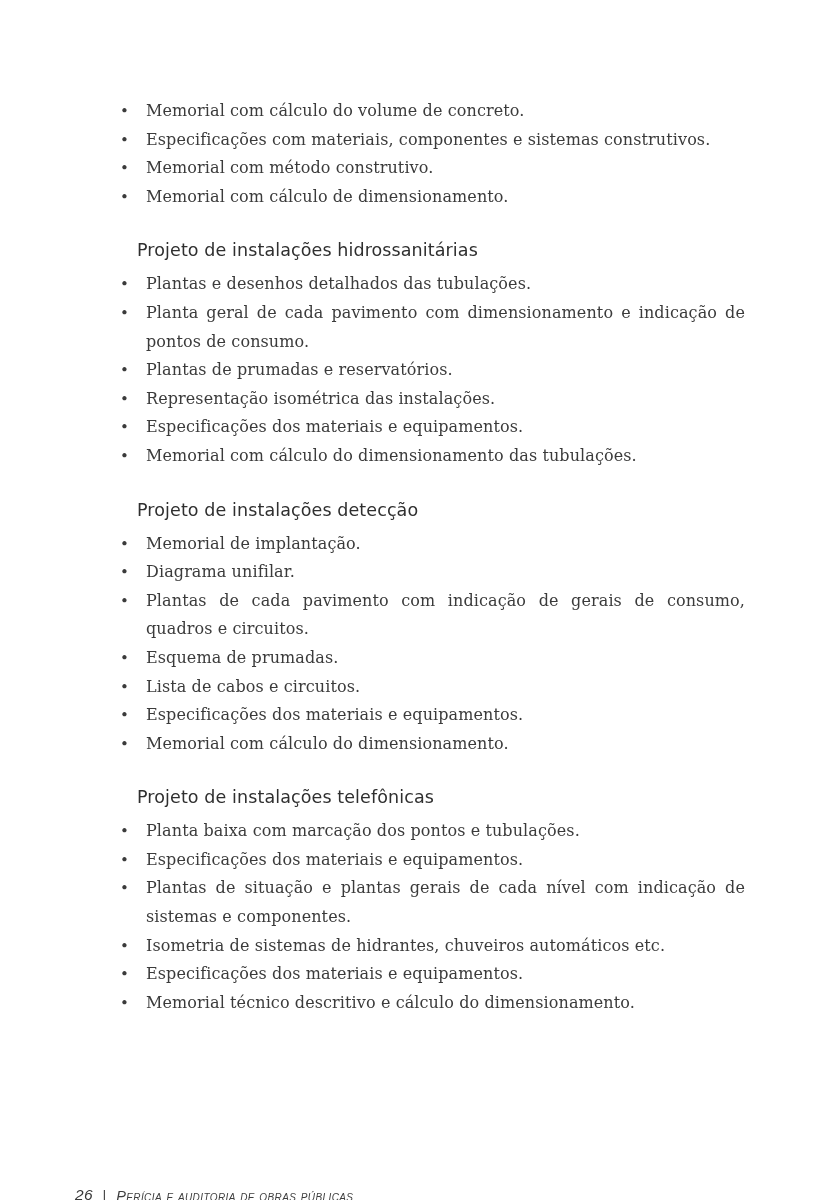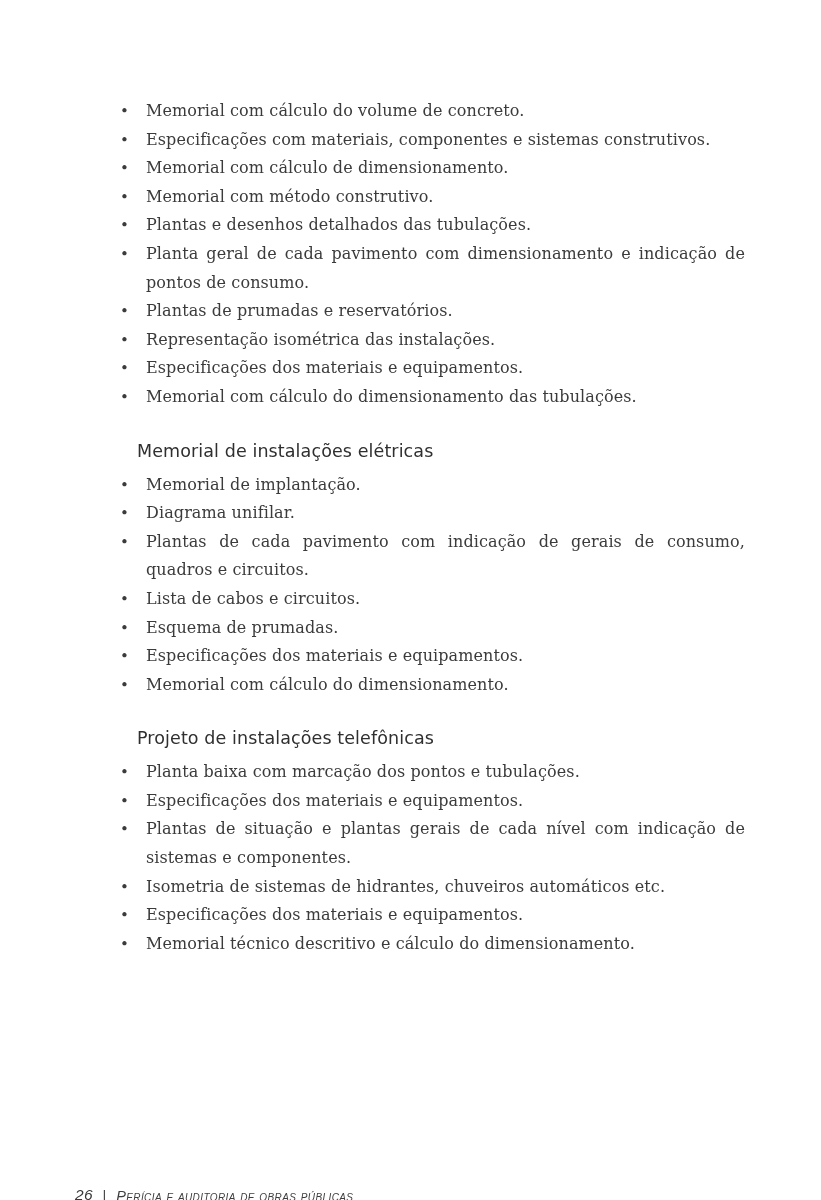--- a/index.html
+++ b/index.html
@@ -88,46 +88,47 @@
 <div class="page">
 
   <main class="content">
 
     <section class="doc-section">
 
       <ul class="bullet-list">
 
       <li>Memorial com cálculo do volume de concreto.</li>
           <li>Especificações com materiais, componentes e sistemas construtivos.</li>
+          <li>Memorial com método construtivo.</li>
           <li>Memorial com cálculo de dimensionamento.</li>
-          <li>Memorial com método construtivo.</li>
         </ul>
     </section>
 
     <section class="doc-section">
+      <h2 class="section-heading">Projeto de instalações hidrossanitárias</h2>
       <ul class="bullet-list">
 
       <li>Plantas e desenhos detalhados das tubulações.</li>
           <li>Planta geral de cada pavimento com dimensionamento e indicação de pontos de consumo.</li>
           <li>Plantas de prumadas e reservatórios.</li>
           <li>Representação isométrica das instalações.</li>
           <li>Especificações dos materiais e equipamentos.</li>
           <li>Memorial com cálculo do dimensionamento das tubulações.</li>
         </ul>
     </section>
 
     <section class="doc-section">
-      <h2 class="section-heading">Memorial de instalações elétricas</h2>
+      <h2 class="section-heading">Projeto de instalações detecção</h2>
       <ul class="bullet-list">
 
       <li>Memorial de implantação.</li>
           <li>Diagrama unifilar.</li>
           <li>Plantas de cada pavimento com indicação de gerais de consumo, quadros e circuitos.</li>
+          <li>Esquema de prumadas.</li>
           <li>Lista de cabos e circuitos.</li>
-          <li>Esquema de prumadas.</li>
           <li>Especificações dos materiais e equipamentos.</li>
           <li>Memorial com cálculo do dimensionamento.</li>
         </ul>
     </section>
 
     <section class="doc-section">
       <h2 class="section-heading">Projeto de instalações telefônicas</h2>
       <ul class="bullet-list">
 
       <li>Planta baixa com marcação dos pontos e tubulações.</li>

